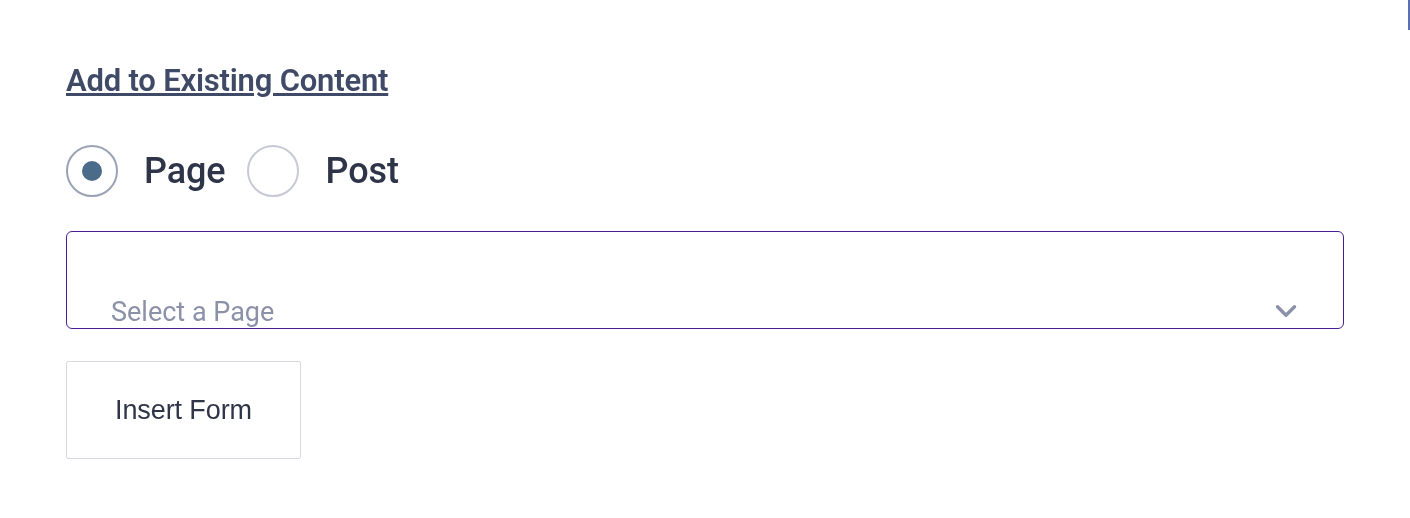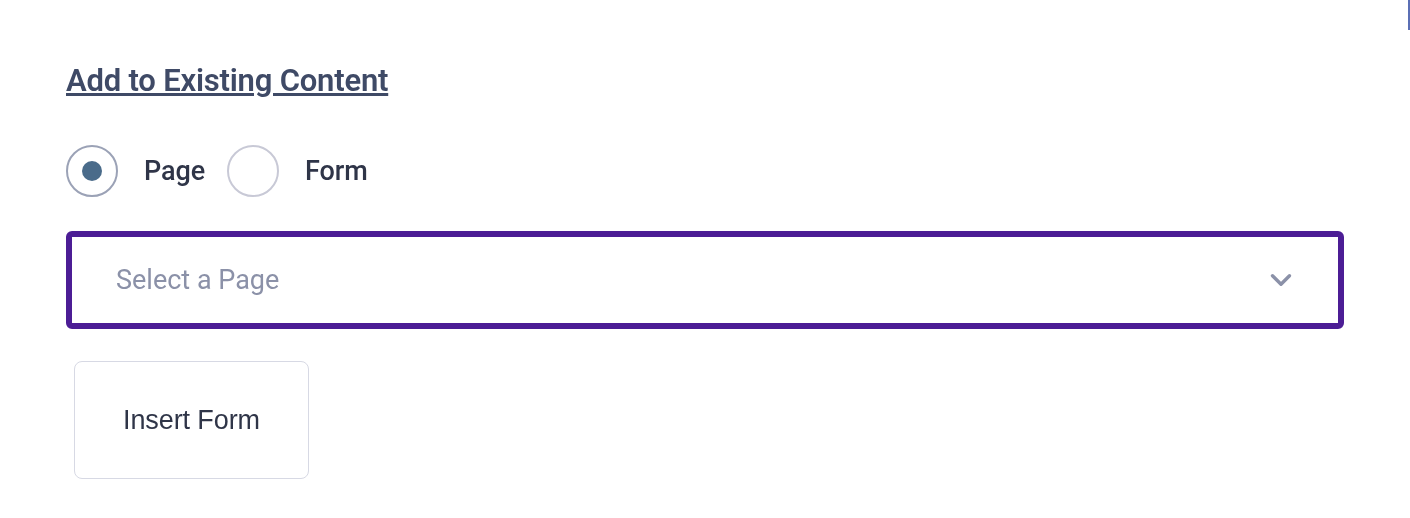--- a/index.html
+++ b/index.html
@@ -38,59 +38,58 @@
     .radio-circle.selected {
       border-color: #9ba2b6;
     }
     .radio-dot {
       width: 20px;
       height: 20px;
       border-radius: 50%;
       background: #4a6b8a;
     }
     .radio-label {
-      font-size: 27px;
+      font-size: 36px;
       font-weight: 500;
       color: #2f3548;
       letter-spacing: -0.1px;
     }
     .select-wrapper { position: relative; margin-bottom: 32px; }
     .select-box {
       width: 100%;
       height: 98px;
-      border: 6px solid #4c1d95;
+      border: 1px solid #4c1d95;
       border-radius: 6px;
       display: flex;
-      align-items: center;
+      align-items: flex-end;
       justify-content: space-between;
       padding: 0 40px 0 44px;
       cursor: pointer;
       background: #fff;
     }
     .select-placeholder {
       font-size: 27px;
       color: #8b91a8;
       font-weight: 400;
     }
     .chevron-icon { flex-shrink: 0; }
     .insert-button {
       display: inline-flex;
       align-items: center;
       justify-content: center;
-      height: 118px;
+      height: 98px;
       padding: 0 48px;
       border: 1px solid #d7d9e4;
-      border-radius: 8px;
+      border-radius: 2px;
       background: #fff;
       font-size: 27px;
       font-weight: 500;
       color: #2f3548;
       cursor: pointer;
       letter-spacing: -0.1px;
-      margin-left: 8px;
     }
     .right-edge {
       position: absolute;
       top: 0;
       right: 0;
       width: 2px;
       height: 30px;
       background: #5b6fb5;
     }
   </style>
@@ -102,21 +101,21 @@
 
   <div class="radio-row">
     <label class="radio-item">
       <span class="radio-circle selected">
         <span class="radio-dot"></span>
       </span>
       <span class="radio-label">Page</span>
     </label>
     <label class="radio-item">
       <span class="radio-circle"></span>
-      <span class="radio-label">Form</span>
+      <span class="radio-label">Post</span>
     </label>
   </div>
 
   <div class="select-wrapper">
     <div class="select-box">
       <span class="select-placeholder">Select a Page</span>
       <svg class="chevron-icon" width="34" height="34" viewBox="0 0 24 24" fill="none" stroke="#8b91a8" stroke-width="2.4" stroke-linecap="round" stroke-linejoin="round">
         <polyline points="6 9 12 15 18 9"></polyline>
       </svg>
     </div>

